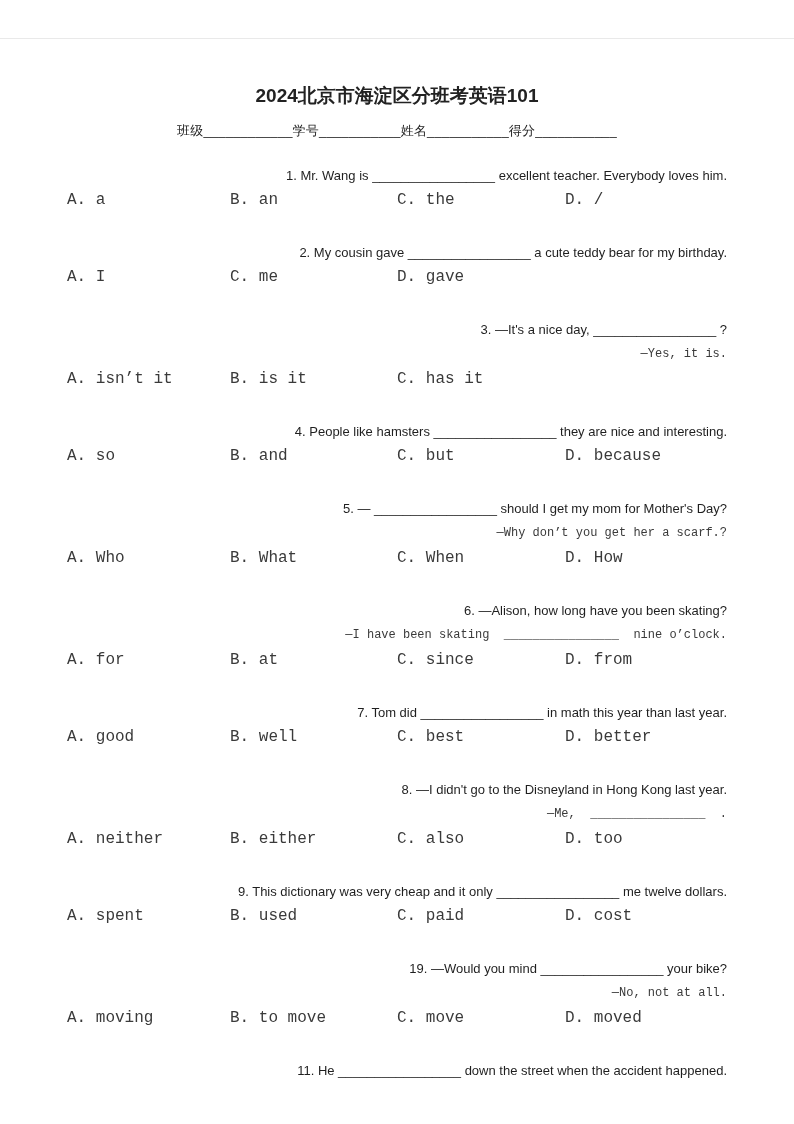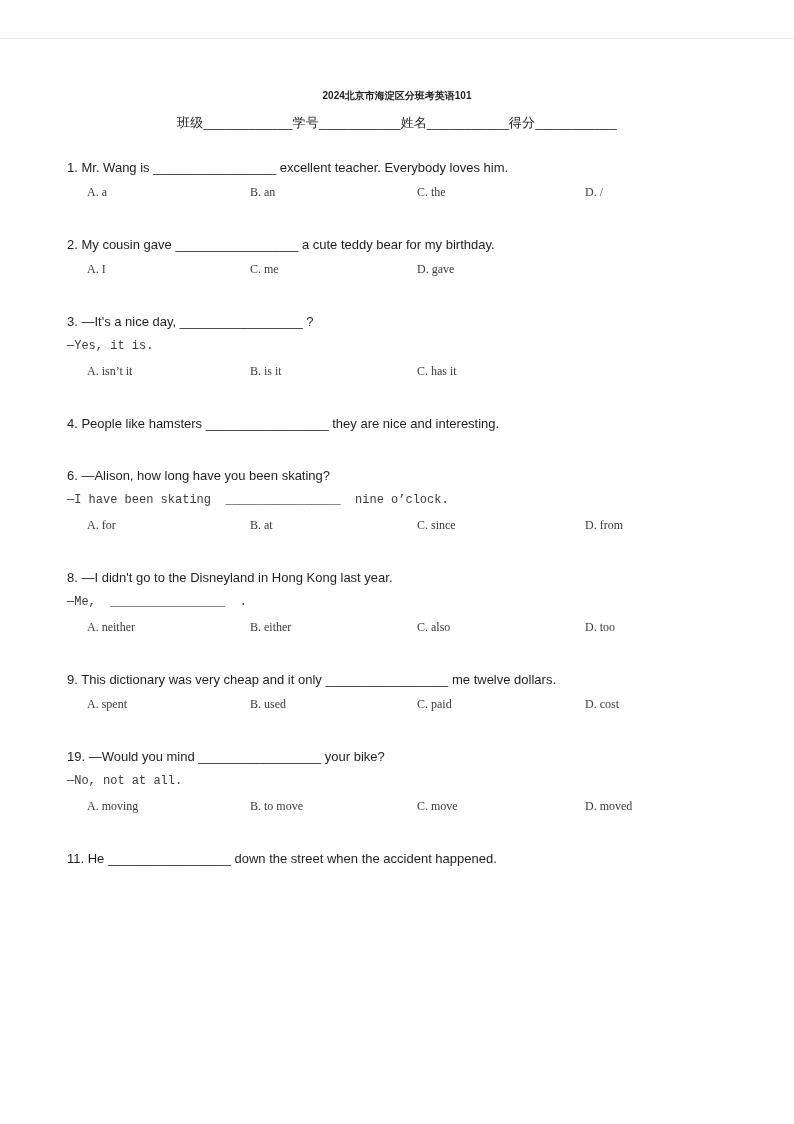--- a/index.html
+++ b/index.html
@@ -20,66 +20,66 @@
     height: 38px;
     border-bottom: 1px solid #e9e9e9;
   }
   .page {
     width: 794px;
     box-sizing: border-box;
     padding: 0 67px;
   }
   .title {
     text-align: center;
-    font-size: 10px;
+    font-size: 19px;
     font-weight: bold;
     color: #222222;
     margin: 0;
     padding-top: 48px;
     line-height: 18px;
   }
   .info-line {
     text-align: center;
     font-size: 13px;
     color: #222222;
-    margin-top: 10px;
+    margin-top: 18px;
     line-height: 16px;
     letter-spacing: 0.2px;
   }
   .questions {
     margin-top: 24px;
   }
   .question {
     margin-bottom: 27px;
   }
   .stem {
     font-size: 13px;
     line-height: 25px;
     color: #1f1f1f;
+    text-align: right;
   }
   .mono {
     font-family: "Liberation Mono", "DejaVu Sans Mono", monospace;
     font-size: 12px;
     color: #3a3a3a;
     white-space: pre;
   }
   .stem.mono {
     line-height: 25px;
   }
   .options {
     display: grid;
     grid-template-columns: 163px 167px 168px 1fr;
     line-height: 25px;
   }
   .option {
-    font-family: Liberation Serif, serif;
-    font-size: 12px;
+    font-family: Liberation Mono, monospace;
+    font-size: 16px;
     color: #3a3a3a;
     white-space: pre;
-    margin-left: 20px;
   }
 </style>
 </head>
 <body>
 
 <div class="viewport">
   <div class="top-divider"></div>
   <div class="page">
     <h1 class="title">2024北京市海淀区分班考英语101</h1>
     <div class="info-line">班级____________学号___________姓名___________得分___________</div>
@@ -105,29 +105,54 @@
           <div class="stem">3. —It's a nice day, _________________ ?</div>
           <div class="stem mono">—Yes, it is.</div>
           <div class="options">
             <div class="option">A. isn’t it</div>
             <div class="option">B. is it</div>
             <div class="option">C. has it</div>
           </div>
         </div>
         <div class="question">
           <div class="stem">4. People like hamsters _________________ they are nice and interesting.</div>
+          <div class="options">
+            <div class="option">A. so</div>
+            <div class="option">B. and</div>
+            <div class="option">C. but</div>
+            <div class="option">D. because</div>
+          </div>
+        </div>
+        <div class="question">
+          <div class="stem">5. — _________________ should I get my mom for Mother's Day?</div>
+          <div class="stem mono">—Why don’t you get her a scarf.?</div>
+          <div class="options">
+            <div class="option">A. Who</div>
+            <div class="option">B. What</div>
+            <div class="option">C. When</div>
+            <div class="option">D. How</div>
+          </div>
         </div>
         <div class="question">
           <div class="stem">6. —Alison, how long have you been skating?</div>
           <div class="stem mono">—I have been skating  ________________  nine o’clock.</div>
           <div class="options">
             <div class="option">A. for</div>
             <div class="option">B. at</div>
             <div class="option">C. since</div>
             <div class="option">D. from</div>
+          </div>
+        </div>
+        <div class="question">
+          <div class="stem">7. Tom did _________________ in math this year than last year.</div>
+          <div class="options">
+            <div class="option">A. good</div>
+            <div class="option">B. well</div>
+            <div class="option">C. best</div>
+            <div class="option">D. better</div>
           </div>
         </div>
         <div class="question">
           <div class="stem">8. —I didn't go to the Disneyland in Hong Kong last year.</div>
           <div class="stem mono">—Me,  ________________  .</div>
           <div class="options">
             <div class="option">A. neither</div>
             <div class="option">B. either</div>
             <div class="option">C. also</div>
             <div class="option">D. too</div>

